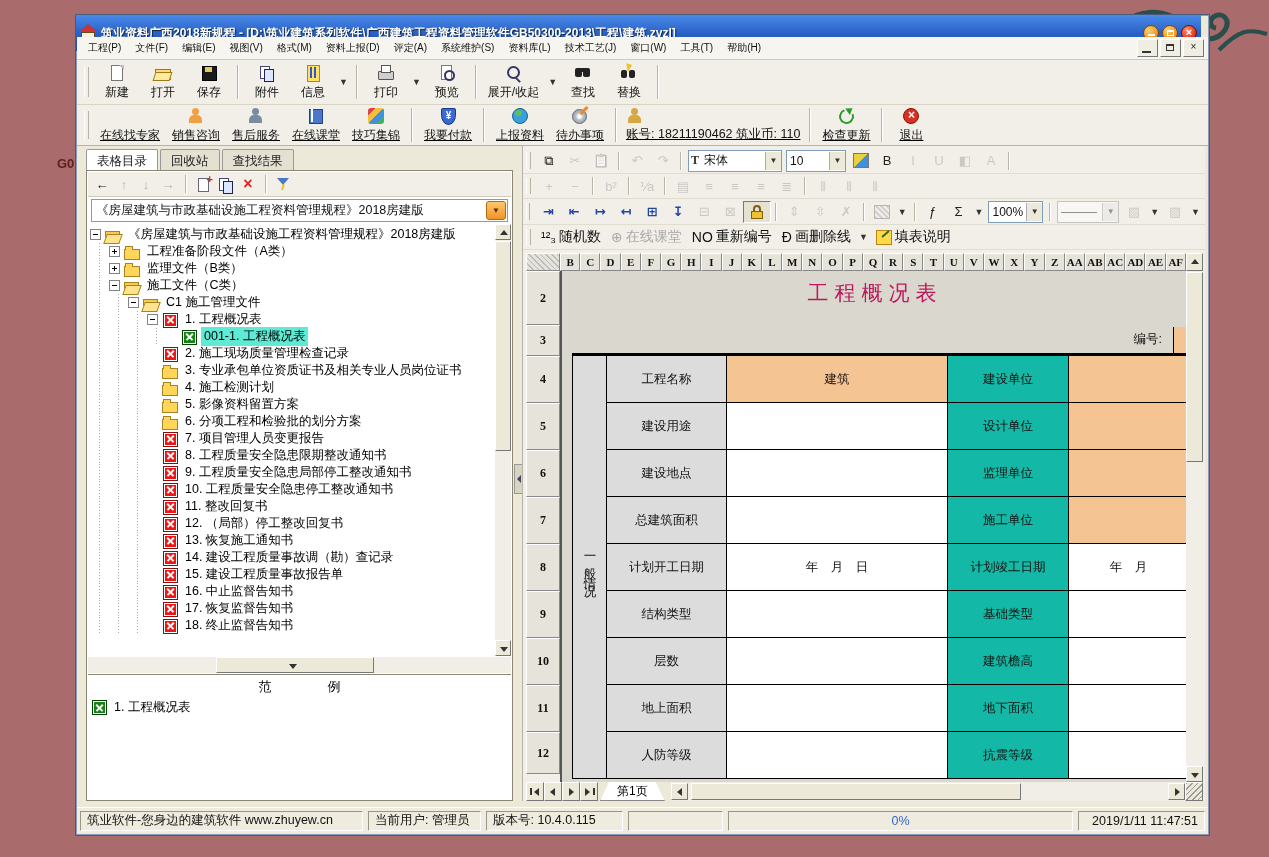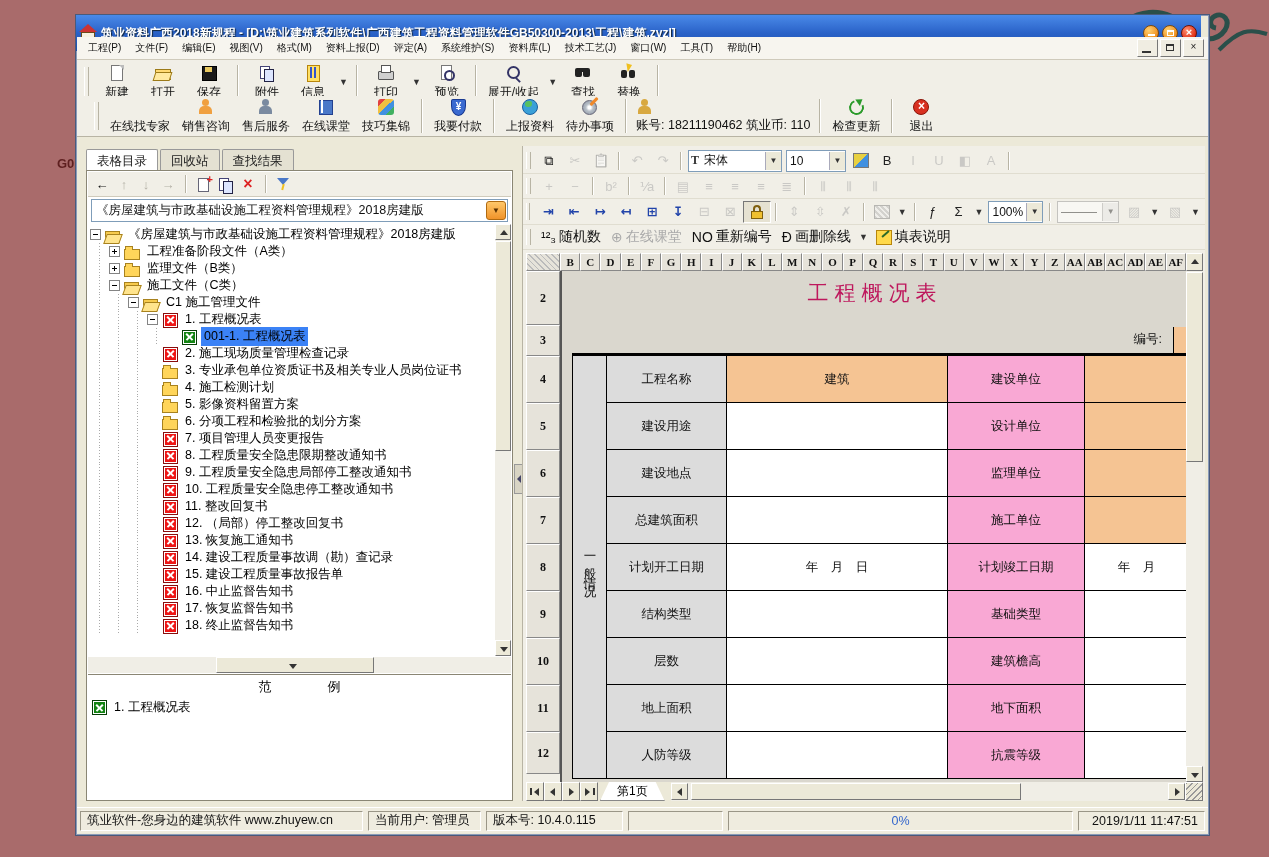--- a/index.html
+++ b/index.html
@@ -32,21 +32,21 @@
   .menu-item{font-size:10px;color:#111;padding:3px 7px;white-space:nowrap;}
   .mdi-btns{margin-left:auto;display:flex;gap:2px;}
   .mdib{width:19px;height:16px;background:#f0ede2;border:1px solid #aaa;border-color:#fff #777 #777 #fff;
         position:relative;font-size:10px;text-align:center;line-height:14px;color:#222;}
   .mdib .bar{position:absolute;left:4px;bottom:3px;width:9px;height:2px;background:#333;}
   .mdib .sq{position:absolute;left:5px;top:4px;width:8px;height:7px;border:1px solid #333;border-top-width:2px;box-sizing:border-box;}
 
   
   .toolbar{position:absolute;left:1px;right:1px;background:#f1efe7;display:flex;align-items:center;box-sizing:border-box;}
   .tb1{top:45px;height:45px;border-bottom:1px solid #d8d4c4;padding-left:6px;}
-  .tb2{top:81px;height:41px;border-bottom:1px solid #b8b4a4;padding-left:16px;}
+  .tb2{top:90px;height:41px;border-bottom:1px solid #b8b4a4;padding-left:6px;text-decoration:underline;}
   .grip{width:3px;height:70%;border-left:1px solid #fff;border-right:1px solid #b8b4a4;margin:0 5px 0 1px;align-self:center;}
   .tbtn{display:flex;flex-direction:column;align-items:center;justify-content:center;padding:2px 6px;min-width:34px;}
   .tlbl{font-size:12px;color:#111;margin-top:2px;white-space:nowrap;}
   .dd{font-size:9px;color:#333;padding:0 3px;align-self:center;}
   .vsep{width:1px;height:34px;background:#b8b4a4;border-right:1px solid #fff;margin:0 5px;align-self:center;}
   .acct{display:flex;flex-direction:column;align-items:flex-start;padding:1px 4px;}
   .acct-txt{font-size:12.5px;color:#111;white-space:nowrap;margin-top:1px;}
 
   
   .ic{display:block;width:18px;height:18px;position:relative;}
@@ -127,21 +127,21 @@
   .ic-folder-t::after{content:"";position:absolute;left:1px;top:1px;width:6px;height:3px;background:#ffd55a;border:1px solid #a8821e;border-bottom:none;}
   .ic-folder-ot::before{content:"";position:absolute;left:0;top:3px;width:13px;height:10px;background:#f7cb4e;border:1px solid #a8821e;}
   .ic-folder-ot::after{content:"";position:absolute;left:0px;top:6px;width:14px;height:8px;background:#ffe48d;border:1px solid #a8821e;transform:skewX(-20deg);}
   .ic-xl{width:13px;height:13px;position:absolute;left:1px;top:0;box-shadow:0 0 0 1px #fff inset;}
   .ic-xl::before,.ic-xl::after{content:"";position:absolute;left:2px;top:5.5px;width:9px;height:1.6px;background:#fff;}
   .ic-xl::before{transform:rotate(45deg);}
   .ic-xl::after{transform:rotate(-45deg);}
   .xl-red{background:#ee1515;border:1px solid #8a0d0d;}
   .xl-green{background:#128412;border:1px solid #063f06;}
   .tlabel{font-size:12.5px;color:#000;padding:1px 3px;}
-  .tlabel.selected{background:#3b82f6;text-align:right;}
+  .tlabel.selected{background:#5eead4;text-align:right;}
   .vscroll{position:absolute;top:0;right:0;width:16px;bottom:0;background:#f0eee6;}
   .sb-btn{position:absolute;left:0;width:16px;height:16px;background:#ece9d8;border:1px solid;border-color:#fff #777 #777 #fff;box-sizing:border-box;}
   .sb-thumb{position:absolute;left:0;width:16px;background:#ece9d8;border:1px solid;border-color:#fff #777 #777 #fff;box-sizing:border-box;}
   .tri{width:0;height:0;position:absolute;}
   .tri-up{left:4px;top:5px;border-left:4px solid transparent;border-right:4px solid transparent;border-bottom:5px solid #333;}
   .tri-down{left:4px;top:6px;border-left:4px solid transparent;border-right:4px solid transparent;border-top:5px solid #333;}
   .tri-left{left:5px;top:4px;border-top:4px solid transparent;border-bottom:4px solid transparent;border-right:5px solid #333;}
   .tri-right{left:6px;top:4px;border-top:4px solid transparent;border-bottom:4px solid transparent;border-left:5px solid #333;}
   .hscroll-tree{position:absolute;left:1px;right:1px;top:486px;height:16px;background:#f0eee6;}
   .hs-thumb{position:absolute;left:128px;top:0;width:158px;height:16px;background:#ece9d8;border:1px solid;border-color:#fff #777 #777 #fff;box-sizing:border-box;}
@@ -199,21 +199,21 @@
   .sh-code-cell{position:absolute;right:0;top:56px;width:14px;height:26px;background:#f5c493;border-left:1px solid #000;}
   .sh-thick{position:absolute;left:10px;top:82px;width:616px;height:3px;background:#000;}
   .sh-table{position:absolute;left:10px;top:85px;width:616px;}
   .srow{display:flex;height:47px;box-sizing:border-box;}
   .scell{box-sizing:border-box;border-bottom:1px solid #000;border-right:1px solid #000;display:flex;align-items:center;justify-content:center;font-size:12.5px;color:#111;}
   .c-side{position:absolute;left:0;top:0;width:35px;bottom:0;border-left:1px solid #000;border-right:1px solid #000;border-bottom:1px solid #000;
           background:#dcdcdc;display:flex;align-items:center;justify-content:center;box-sizing:border-box;}
   .side-text{writing-mode:vertical-rl;text-orientation:upright;font-size:12.5px;letter-spacing:9px;color:#111;}
   .c-l1{width:120px;background:#dcdcdc;}
   .c-v1{width:221px;background:#fff;}
-  .c-l2{width:137px;background:#f9a8d4;}
+  .c-l2{width:121px;background:#14b8a6;}
   .c-v2{flex:1;background:#fff;border-right:none;}
   .orange{background:#f5c493 !important;}
   .rows-wrap{position:absolute;left:35px;top:0;right:0;}
   .sheet-vscroll{position:absolute;right:0;top:18px;width:17px;bottom:19px;background:#f0eee6;}
   .tabbar{position:absolute;left:1px;right:0;bottom:0;height:19px;background:#ece9d8;display:flex;align-items:stretch;}
   .nav-btn{width:18px;background:#ece9d8;border:1px solid;border-color:#fff #777 #777 #fff;box-sizing:border-box;position:relative;}
   .nav-btn .bar{position:absolute;top:5px;width:2px;height:7px;background:#333;}
   .sheet-tab{background:#fff;border:1px solid #888;border-top:none;padding:1px 16px 0;font-size:12px;display:flex;align-items:center;
              clip-path:polygon(9px 0,calc(100% - 9px) 0,100% 100%,0 100%);margin:0 2px;color:#000;}
   .tab-hscroll{flex:1;position:relative;background:#f0eee6;margin-left:4px;}

